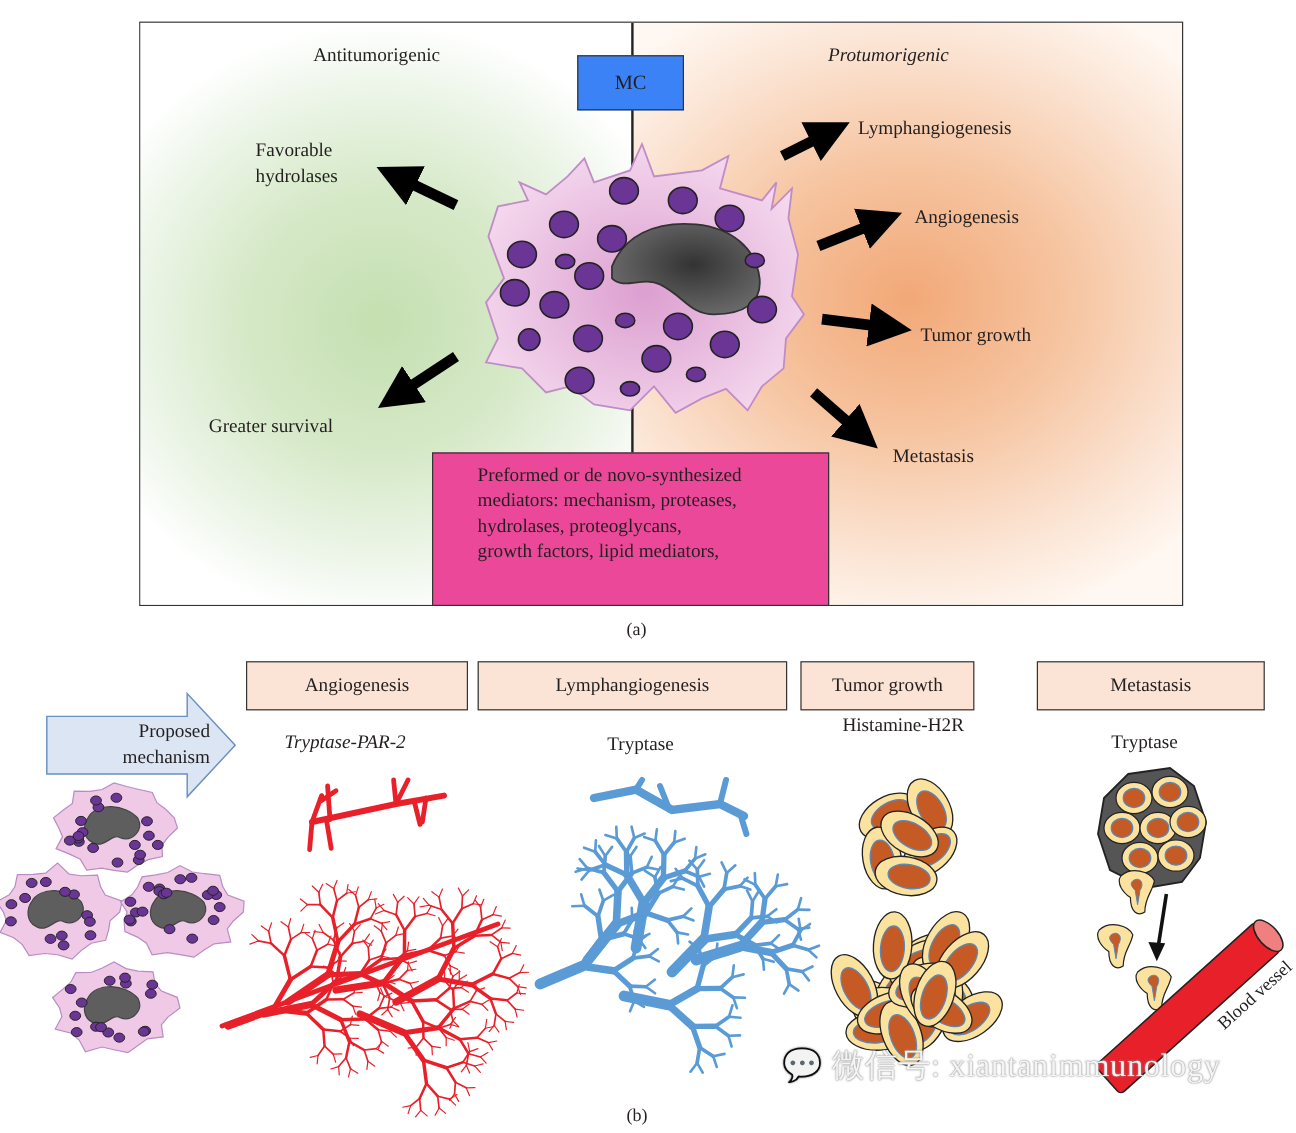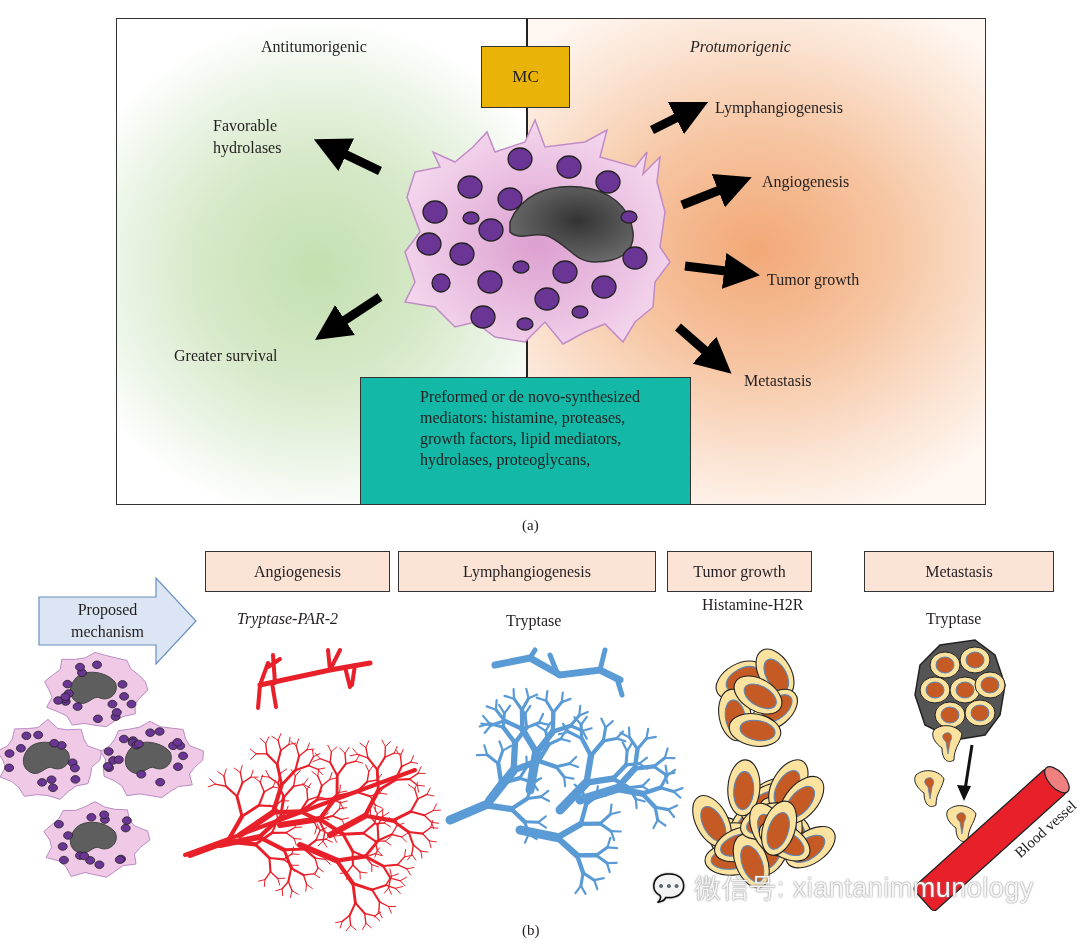--- a/index.html
+++ b/index.html
@@ -6,32 +6,32 @@
   body { width:1080px; height:944px; position:relative; overflow:hidden;
          font-family:"Liberation Serif","DejaVu Serif",serif; color:#231f20; }
   #panel-a { position:absolute; left:116px; top:18px; width:870px; height:487px;
              border:1.5px solid #333; box-sizing:border-box; overflow:hidden; }
   #panel-a .left { position:absolute; left:0; top:0; width:410px; height:100%;
     background: radial-gradient(ellipse 260px 250px at 200px 250px, #c4dfb0 0%, #d6e9c8 45%, #eef6ea 80%, #ffffff 100%); }
   #panel-a .right { position:absolute; left:410px; top:0; right:0; height:100%;
     background: radial-gradient(ellipse 330px 280px at 230px 230px, #f2a877 0%, #f6c4a0 40%, #fbe3d2 75%, #fff8f2 100%); }
   #panel-a .divider { position:absolute; left:409px; top:0; width:2px; height:100%; background:#222; }
   .lbl { position:absolute; font-size:16px; line-height:20px; white-space:nowrap; }
-  .mc-box { position:absolute; left:481px; top:46px; width:89px; height:62px; background:#eab308;
+  .mc-box { position:absolute; left:481px; top:46px; width:89px; height:46px; background:#3b82f6;
             border:1.5px solid #333; box-sizing:border-box; display:flex; align-items:center; justify-content:center;
             font-size:17px; }
-  .mediator-box { position:absolute; left:360px; top:377px; width:331px; height:128px; background:#14b8a6;
-            border:1.5px solid #333; box-sizing:border-box; padding:8px 0 0 59px; font-size:16px; line-height:21px; }
+  .mediator-box { position:absolute; left:360px; top:377px; width:331px; height:128px; background:#ec4899;
+            border:1.5px solid #333; box-sizing:border-box; padding:8px 0 0 37px; font-size:16px; line-height:21px; }
   .caption { position:absolute; font-size:15px; }
   .head-box { position:absolute; top:551px; height:41px; background:#fbe4d6; border:1.5px solid #333;
               box-sizing:border-box; display:flex; align-items:center; justify-content:center; font-size:16px; }
   .sub { position:absolute; font-size:16px; text-align:center; white-space:nowrap; }
   .proposed { position:absolute; left:38px; top:577px; width:160px; height:88px; }
-  .proposed-text { position:absolute; left:40px; top:599px; width:135px; text-align:center; font-size:16px; line-height:22px; }
-  .watermark { position:absolute; left:652px; top:870px; font-family:Liberation Sans, sans-serif; font-size:27px;
+  .proposed-text { position:absolute; left:40px; top:599px; width:135px; text-align:right; font-size:16px; line-height:22px; }
+  .watermark { position:absolute; left:652px; top:870px; font-family:Liberation Serif, serif; font-size:27px;
                color:rgba(255,255,255,0.9); text-shadow:0 0 1px #888, 0 0 2px #999; letter-spacing:0.5px; white-space:nowrap; }
   svg { position:absolute; overflow:visible; }
 </style>
 </head>
 <body>
 
 <div id="panel-a">
   <div class="left"></div>
   <div class="right"></div>
   <div class="divider"></div>
@@ -99,23 +99,23 @@
     <ellipse cx="162" cy="187" rx="12" ry="11"></ellipse>
       <ellipse cx="219" cy="175" rx="12" ry="11"></ellipse>
       <ellipse cx="98" cy="205" rx="12" ry="11"></ellipse>
       <ellipse cx="140" cy="212" rx="8" ry="6"></ellipse>
       <ellipse cx="195" cy="200" rx="8" ry="6"></ellipse>
   </g>
 </svg>
 
 <div class="mediator-box">
   <div>Preformed or de novo-synthesized</div>
-  <div>mediators: histamine, proteases,</div>
+  <div>mediators: mechanism, proteases,</div>
+  <div>hydrolases, proteoglycans,</div>
   <div>growth factors, lipid mediators,</div>
-  <div>hydrolases, proteoglycans,</div>
 </div>
 
 <div class="caption" style="left:522px;top:517px;">(a)</div>
 
 <svg class="proposed" viewBox="0 0 160 88">
   <path d="M1,20 L118,20 L118,1 L158,44 L118,87 L118,68 L1,68 Z" fill="#dbe5f3" stroke="#6a8fc0" stroke-width="1.2"></path>
 </svg>
 <div class="proposed-text">
   <div>Proposed</div>
   <div>mechanism</div>

